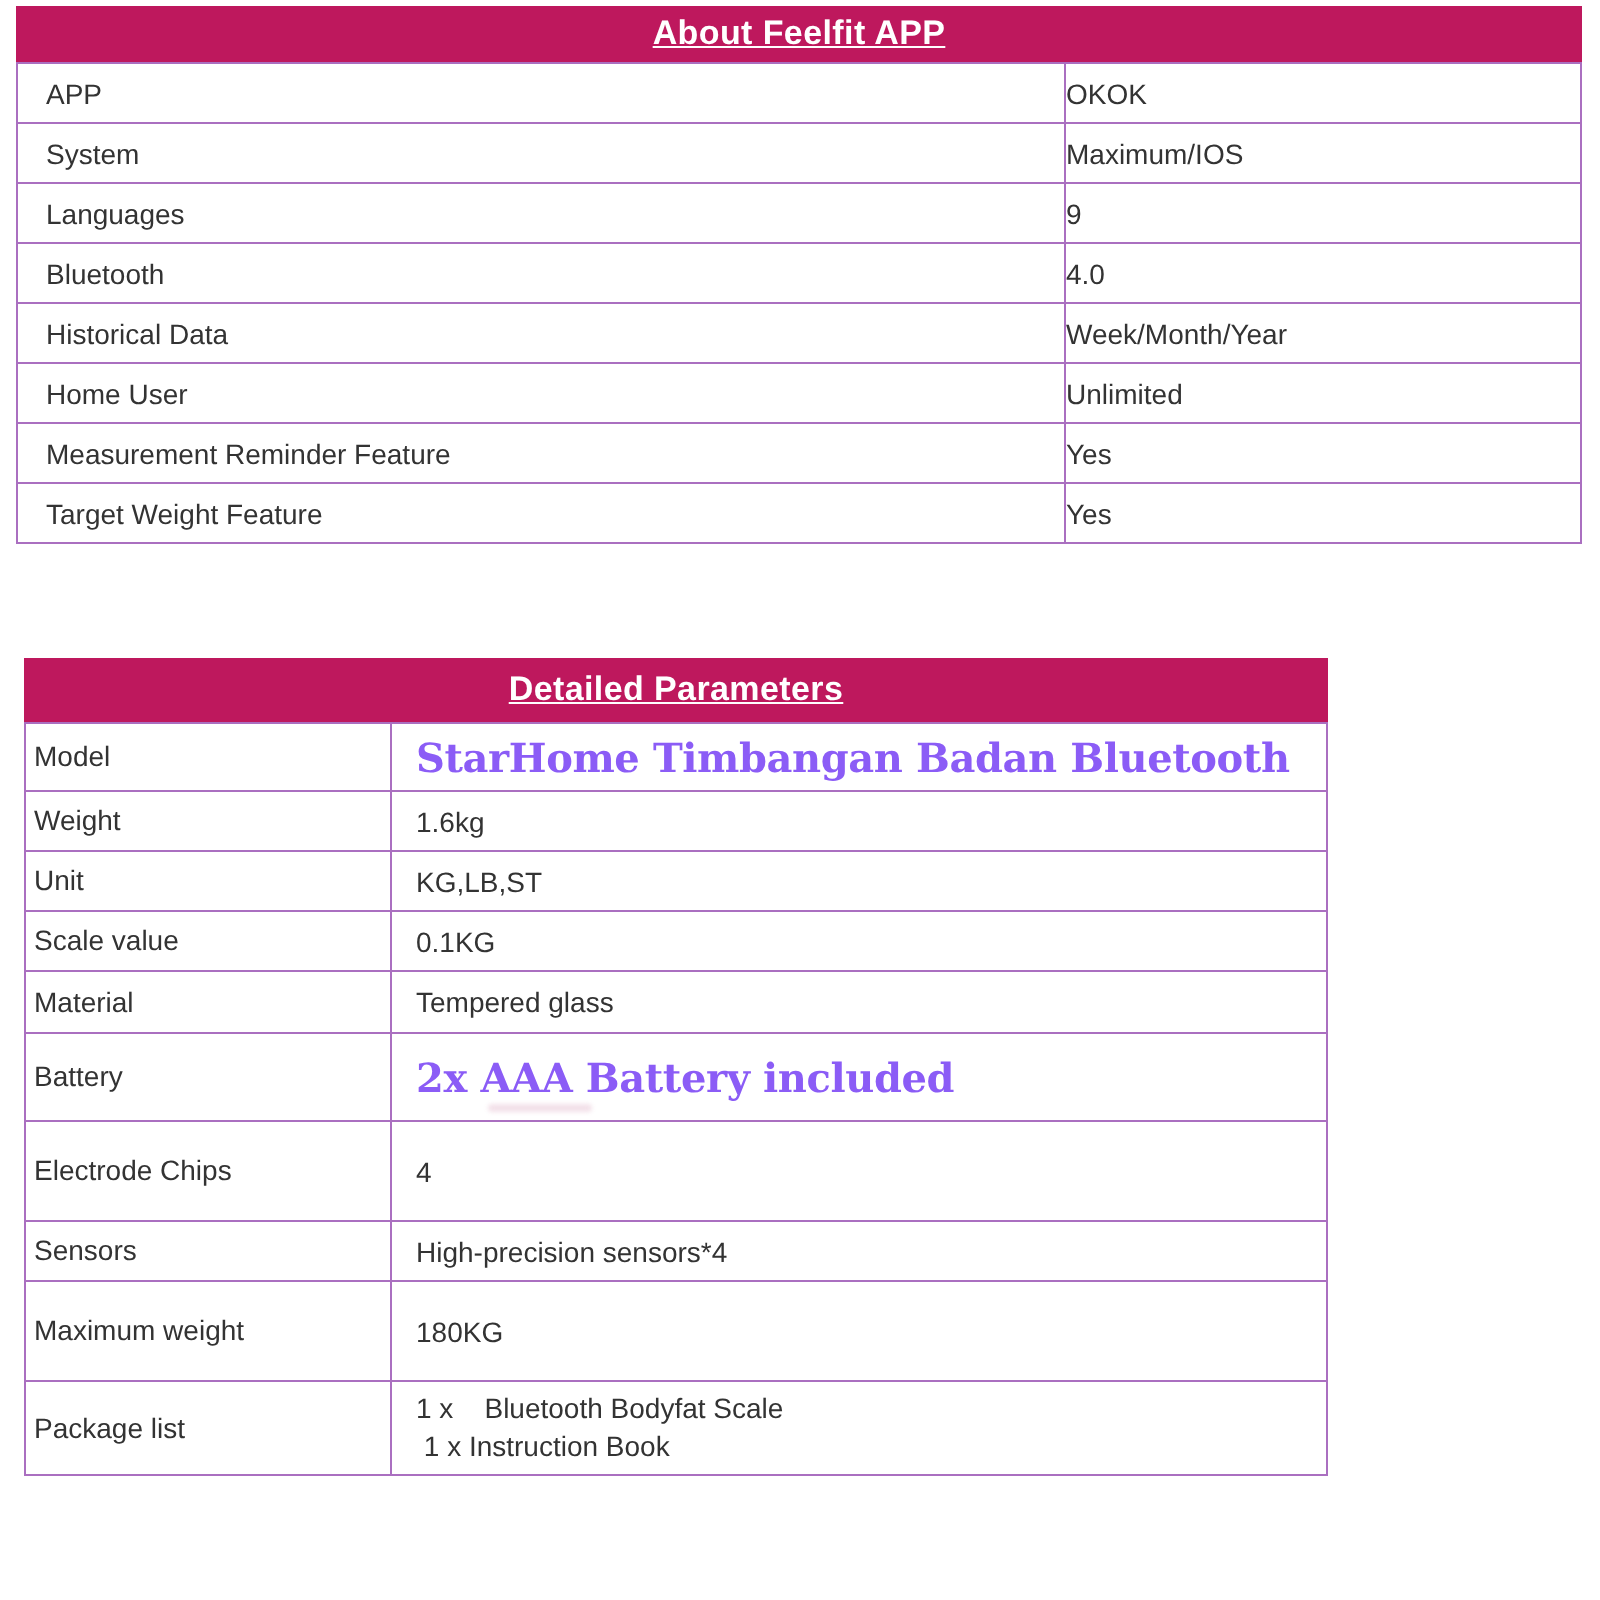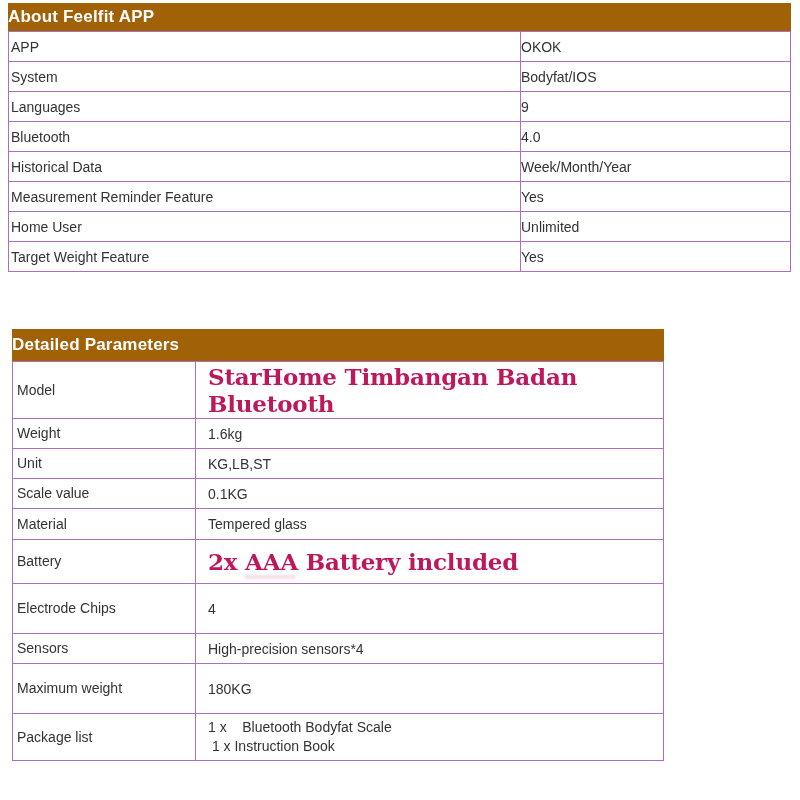--- a/index.html
+++ b/index.html
@@ -18,62 +18,63 @@
     height: 800px;
     background: #ffffff;
   }
   .spec-block {
     position: absolute;
   }
   #about-table { left: 8px;  top: 3px;   width: 783px; }
   #params-table { left: 12px; top: 329px; width: 652px; }
 
   .table-title {
-    background: #a16207;
+    background: #be185d;
     color: #ffffff;
     font-weight: bold;
     font-size: 17px;
-    text-align: left;
+    text-align: center;
     letter-spacing: 0.2px;
+    text-decoration: underline;
   }
   #about-table .table-title  { height: 28px; line-height: 28px; }
   #params-table .table-title { height: 32px; line-height: 32px; }
 
   table.spec {
     width: 100%;
     border-collapse: collapse;
     table-layout: fixed;
   }
   table.spec td {
     border: 1px solid #aa6fc0;
     font-size: 14px;
     color: #333333;
     vertical-align: middle;
     overflow: hidden;
   }
   
-  #about-table  td.lbl { width: 508px; padding-left: 2px; }
+  #about-table  td.lbl { width: 508px; padding-left: 14px; }
   #about-table  td.val { padding-left: 0; }
   #params-table td.lbl { width: 144px; padding-left: 4px; padding-right: 34px; line-height: 21px; }
   #params-table td.val { padding-left: 12px; }
 
   
   #about-table tr       { height: 30px; }
   #params-table tr.h34  { height: 34px; }
   #params-table tr.h30  { height: 30px; }
   #params-table tr.h31  { height: 31px; }
   #params-table tr.h44  { height: 44px; }
   #params-table tr.h50  { height: 50px; }
   #params-table tr.h47  { height: 47px; }
 
   td.val.emphasis {
     font-family: "DejaVu Serif", serif;
     font-weight: bold;
-    font-size: 23px;
-    color: #be185d;
+    font-size: 20px;
+    color: #8b5cf6;
     letter-spacing: -0.2px;
     margin-top: 32px;
   }
   td.val.indent-extra { padding-left: 26px; }
   td.val.pre { white-space: pre-wrap; line-height: 19px; }
 
   .battery-cell { position: relative; }
   .erased-artifact {
     position: absolute;
     left: 48px;
@@ -94,41 +95,41 @@
   <div class="spec-block" id="about-table">
     <div class="table-title">About Feelfit APP</div>
     <table class="spec">
       <tbody>
         <tr>
           <td class="lbl">APP</td>
           <td class="val">OKOK</td>
         </tr>
         <tr>
           <td class="lbl">System</td>
-          <td class="val">Bodyfat/IOS</td>
+          <td class="val">Maximum/IOS</td>
         </tr>
         <tr>
           <td class="lbl">Languages</td>
           <td class="val">9</td>
         </tr>
         <tr>
           <td class="lbl">Bluetooth</td>
           <td class="val">4.0</td>
         </tr>
         <tr>
           <td class="lbl">Historical Data</td>
           <td class="val">Week/Month/Year</td>
         </tr>
         <tr>
+          <td class="lbl">Home User</td>
+          <td class="val">Unlimited</td>
+        </tr>
+        <tr>
           <td class="lbl">Measurement Reminder Feature</td>
           <td class="val">Yes</td>
-        </tr>
-        <tr>
-          <td class="lbl">Home User</td>
-          <td class="val">Unlimited</td>
         </tr>
         <tr>
           <td class="lbl">Target Weight Feature</td>
           <td class="val">Yes</td>
         </tr>
       </tbody>
     </table>
   </div>
 
   <div class="spec-block" id="params-table">

